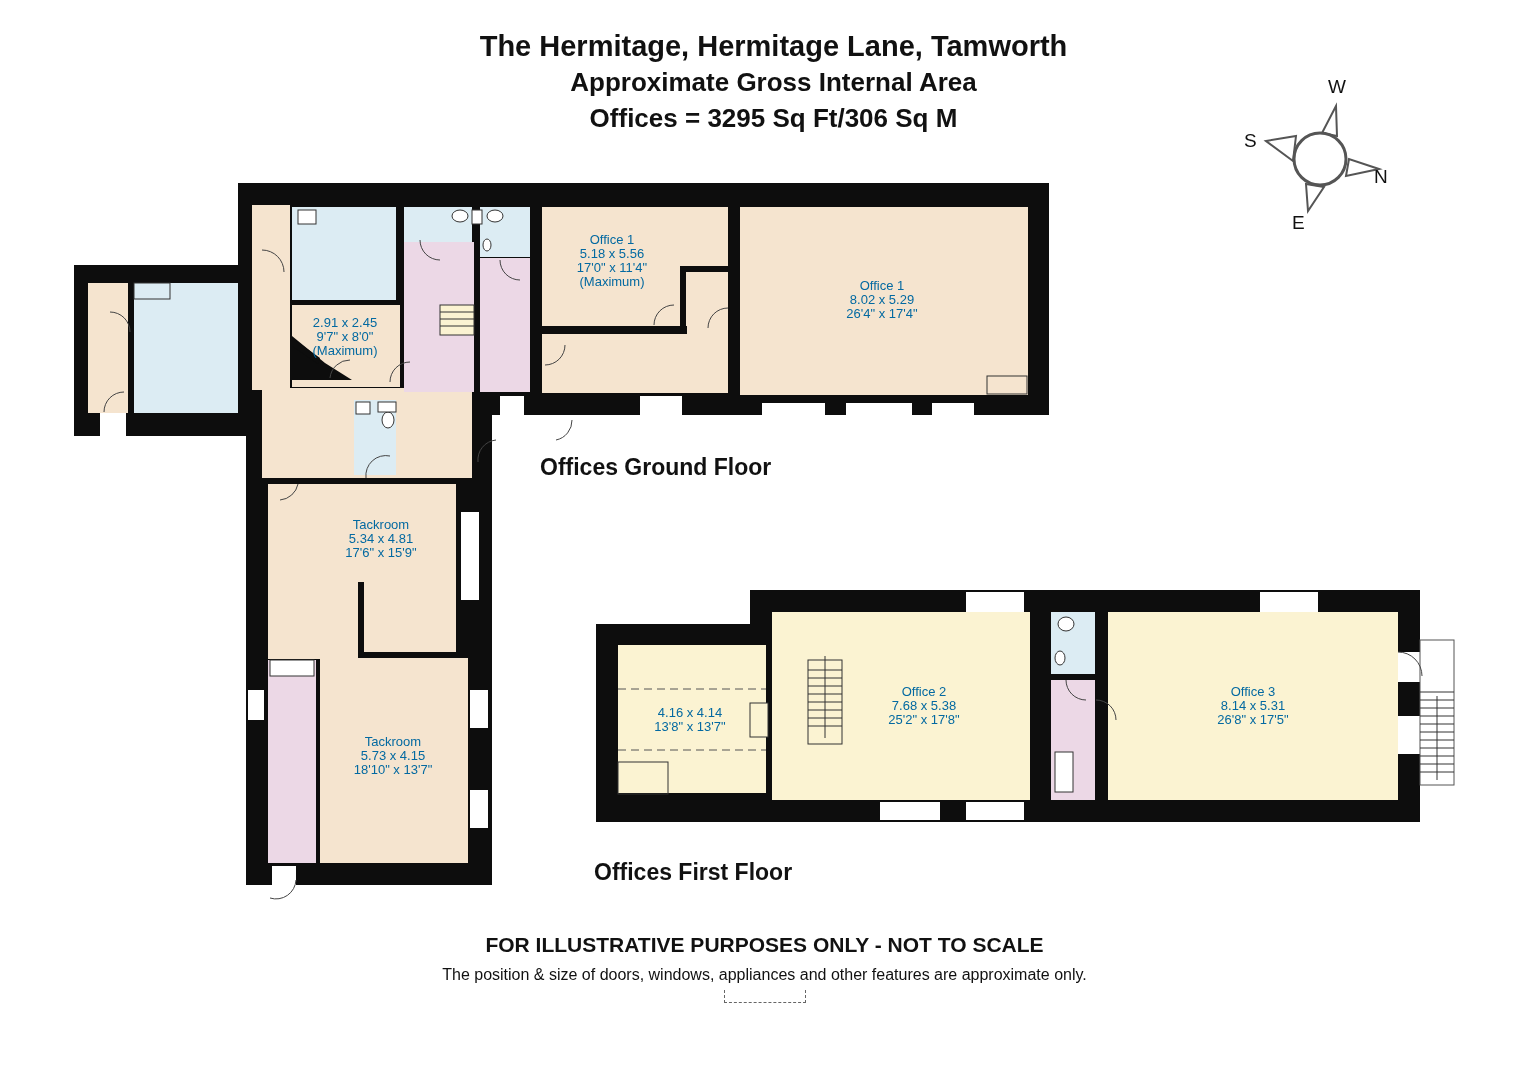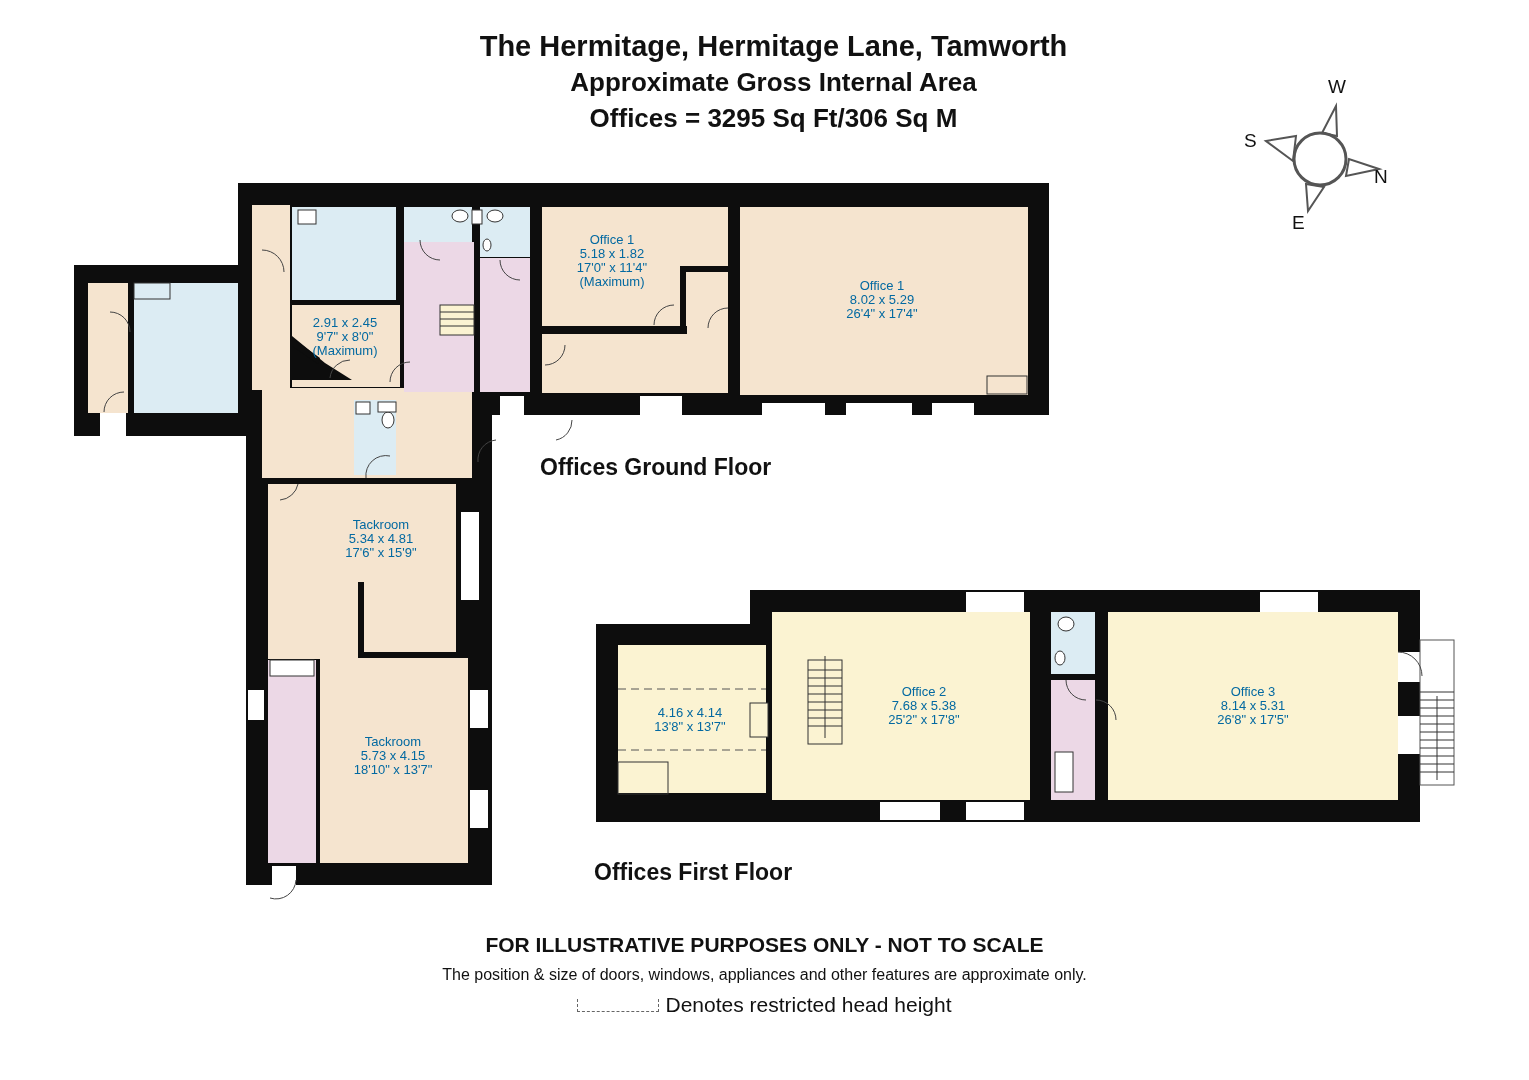--- a/index.html
+++ b/index.html
@@ -202,21 +202,21 @@
   </g>
 </svg>
 
 <div class="room-label" style="left:345px;top:316px;">
   <span>2.91 x 2.45</span>
   <span>9'7" x 8'0"</span>
   <span>(Maximum)</span>
 </div>
 <div class="room-label" style="left:612px;top:233px;">
   <span>Office 1</span>
-  <span>5.18 x 1.82</span>
+  <span>5.18 x 5.56</span>
   <span>17'0" x 11'4"</span>
   <span>(Maximum)</span>
 </div>
 <div class="room-label" style="left:882px;top:279px;">
   <span>Office 1</span>
   <span>8.02 x 5.29</span>
   <span>26'4" x 17'4"</span>
 </div>
 <div class="room-label" style="left:381px;top:518px;">
   <span>Tackroom</span>
@@ -245,15 +245,14 @@
 </div>
 
 <div class="floor-label" style="left:540px;top:454px;">Offices Ground Floor</div>
 <div class="floor-label" style="left:594px;top:859px;">Offices First Floor</div>
 
 <div class="footer">
   <span class="f1">FOR ILLUSTRATIVE PURPOSES ONLY - NOT TO SCALE</span>
   <span class="f2">The position &amp; size of doors, windows, appliances and other features are approximate only.</span>
   <div class="legend-row">
     <span class="legend-dash"></span>
-    <span>Denotes restricted head height</span>
   </div>
 </div>
 
 </body></html>

